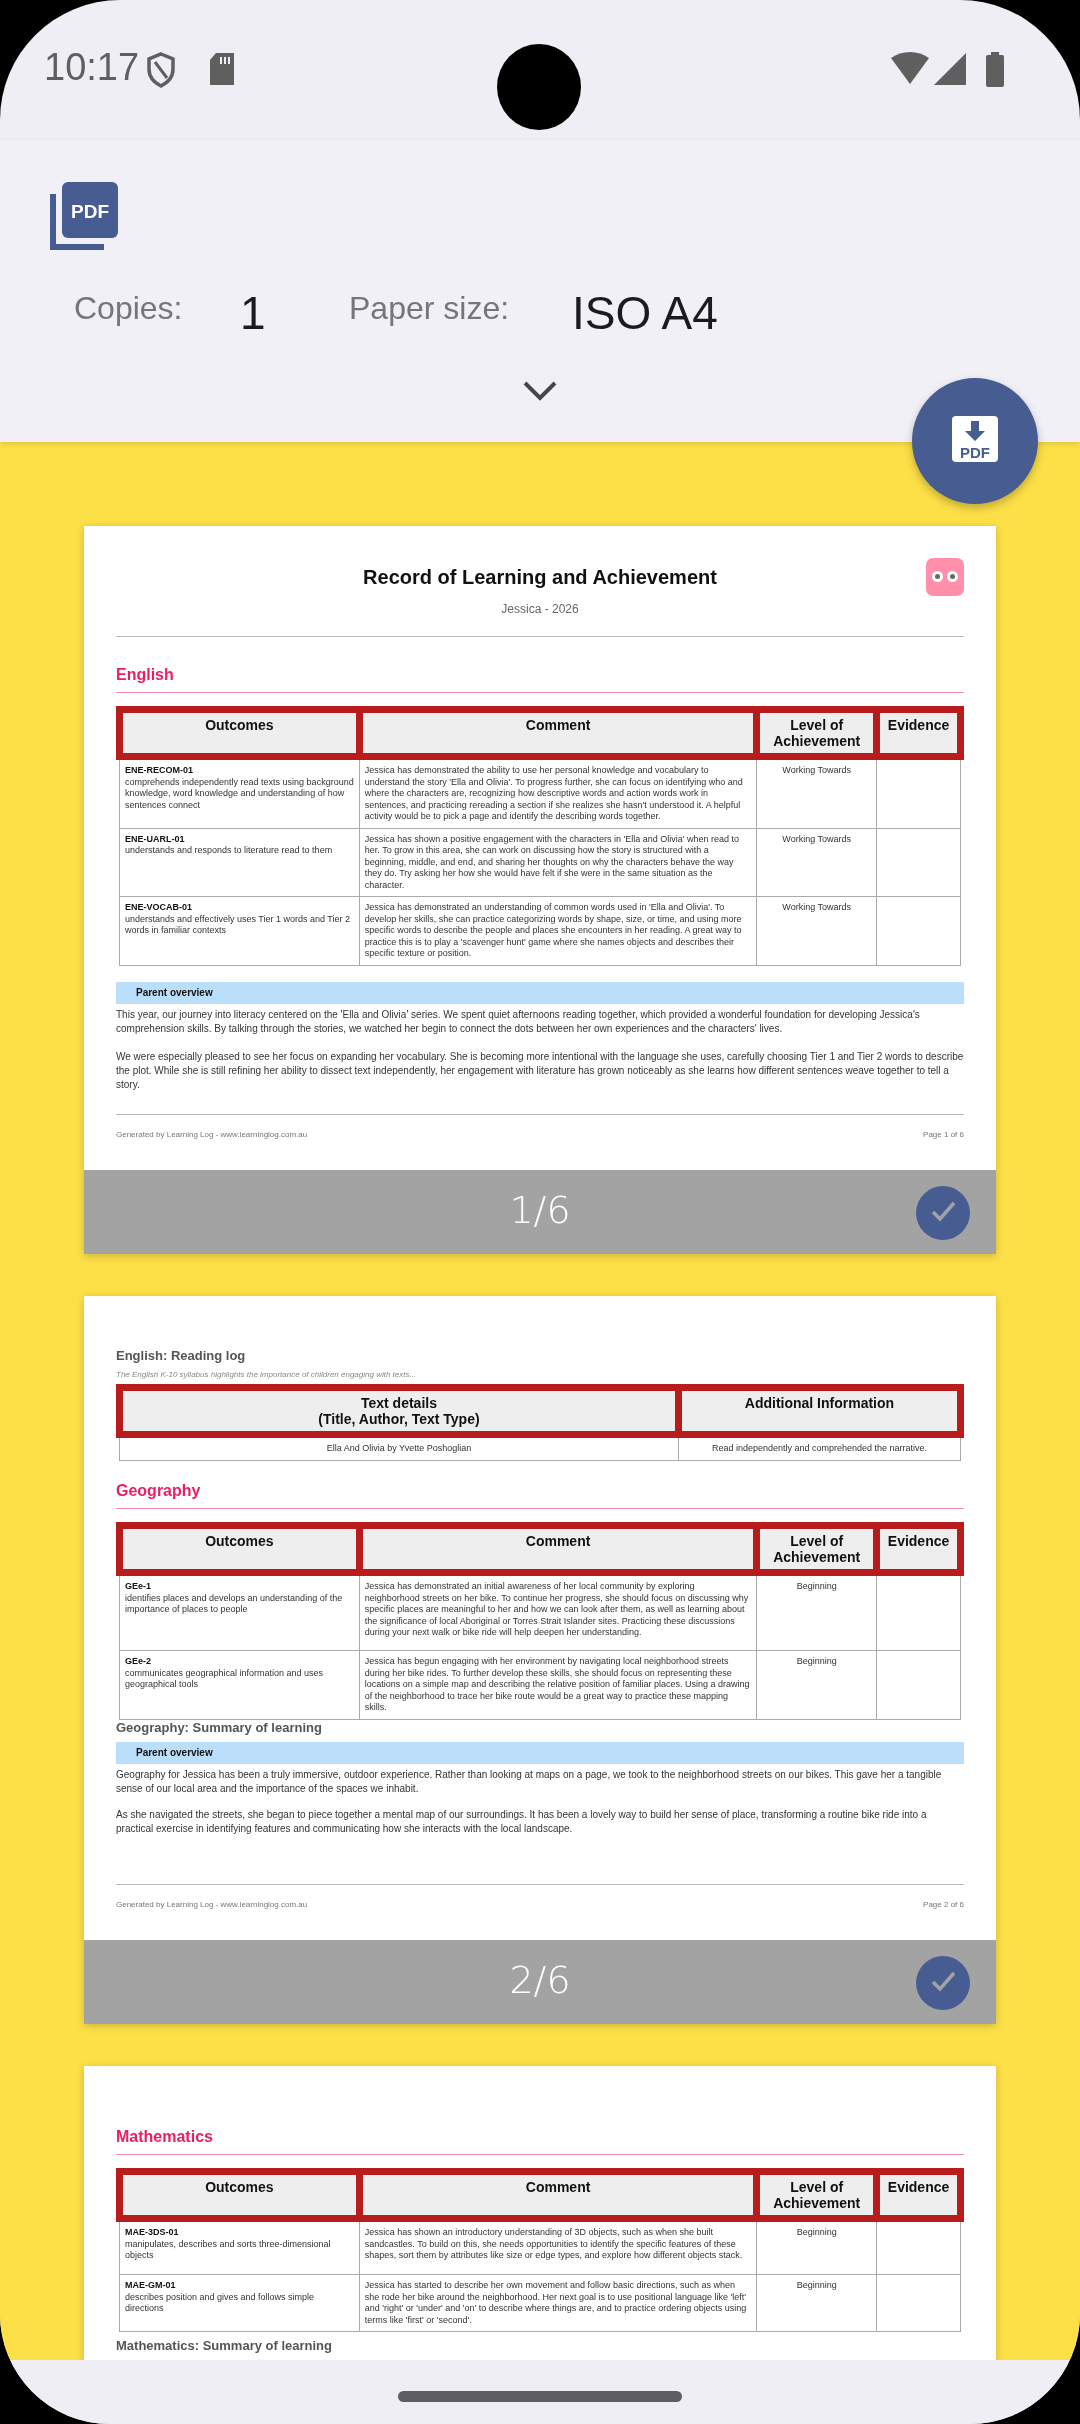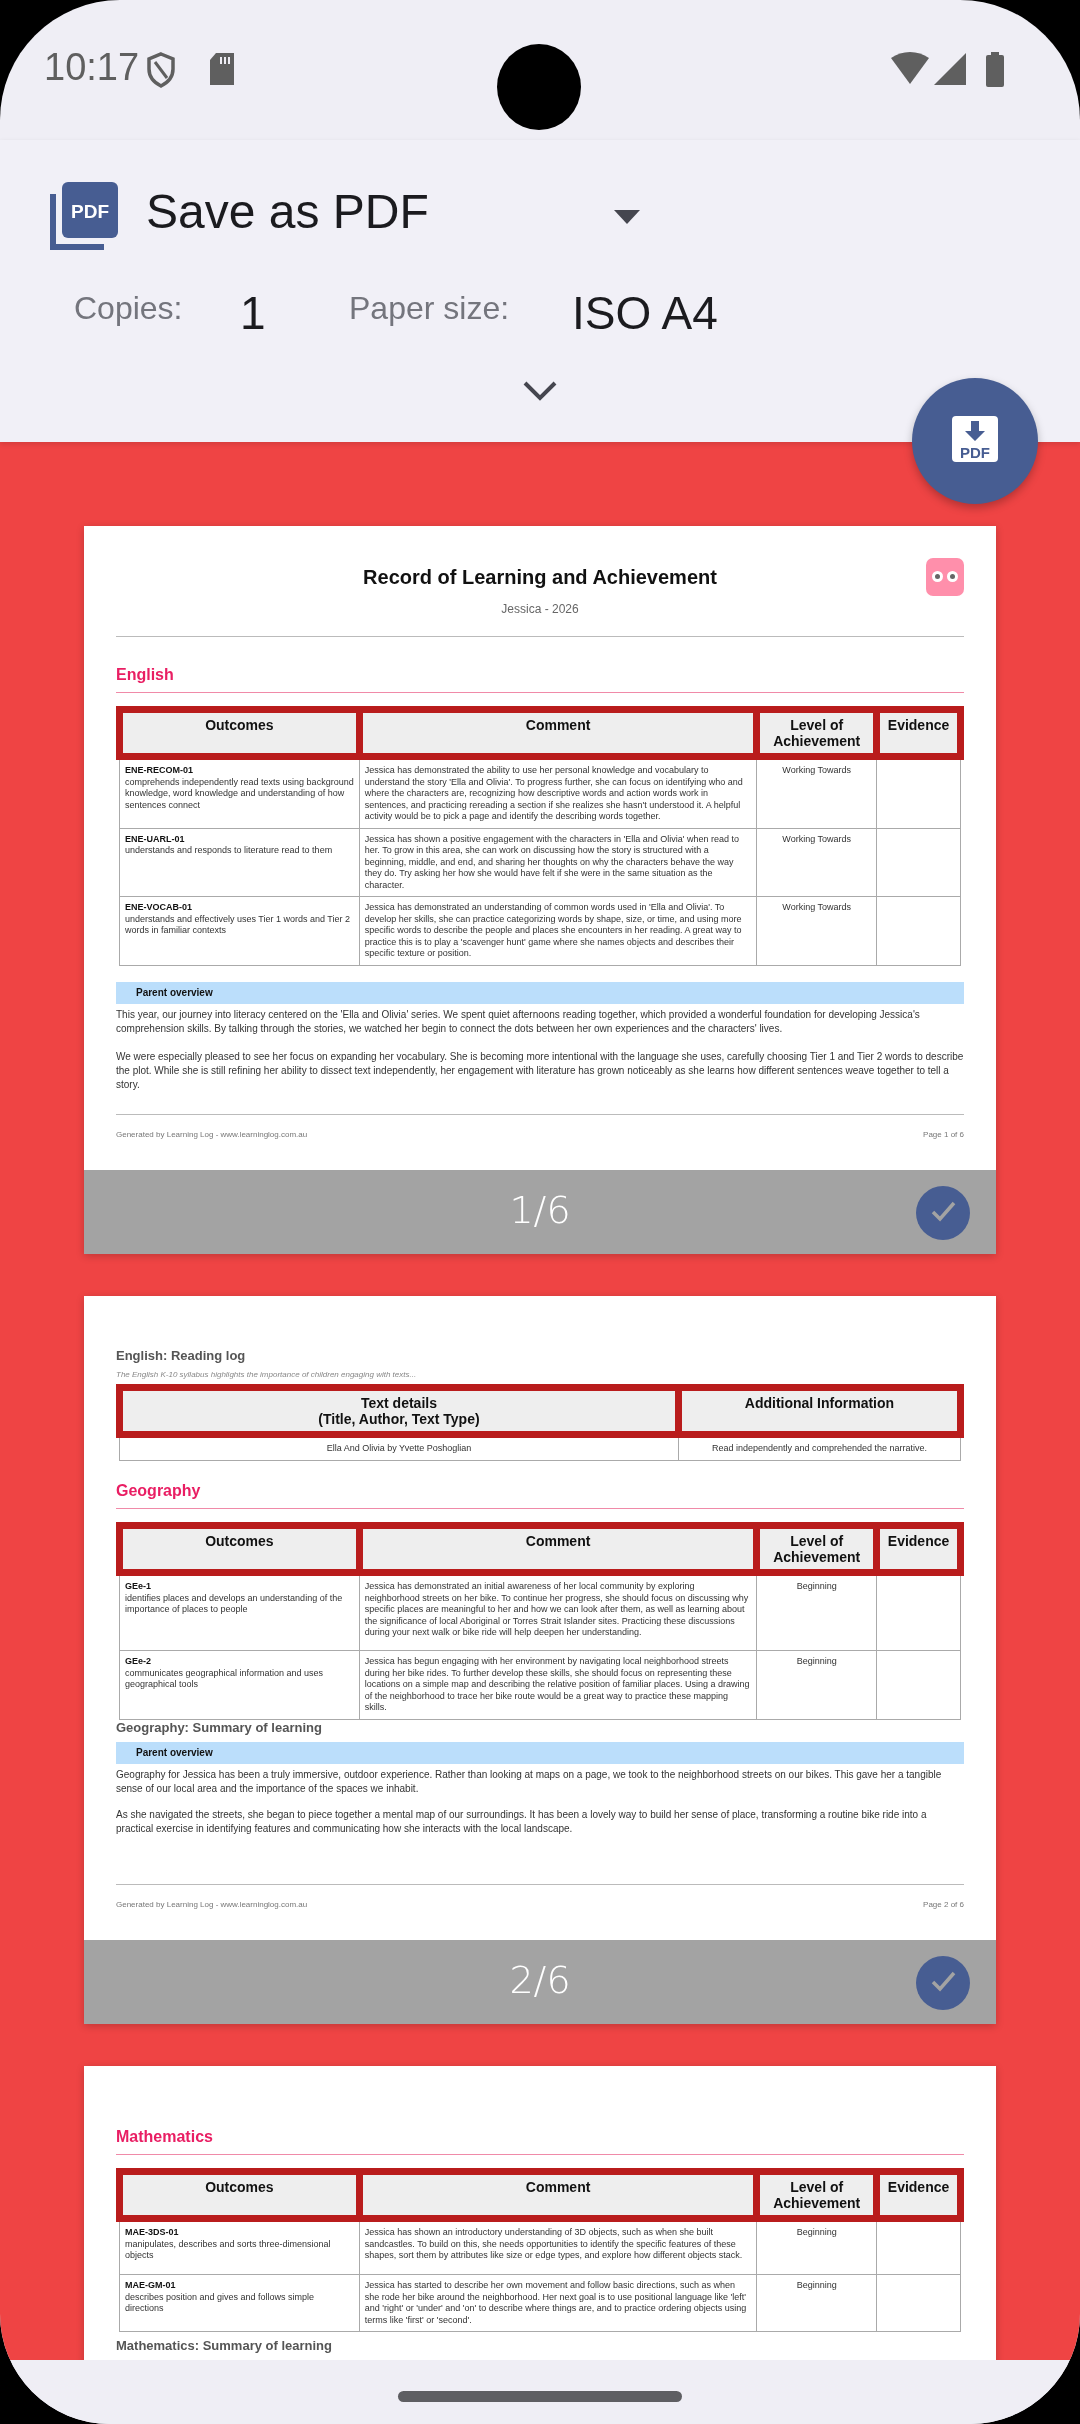--- a/index.html
+++ b/index.html
@@ -16,21 +16,21 @@
   .camera { position: absolute; left: 497px; top: 44px; width: 84px; height: 86px; border-radius: 50%; background: #000; }
   
   .header { position: absolute; left: 0; top: 140px; width: 1080px; height: 302px; background: #f1f0f7; box-shadow: 0 2px 5px rgba(0,0,0,0.12); z-index: 2; }
   .printer-name { position: absolute; left: 146px; top: 44px; font-size: 48px; color: #1b1b1f; }
   .printer-dropdown { position: absolute; left: 614px; top: 68px; width: 0; height: 0; border-left: 13px solid transparent; border-right: 13px solid transparent; border-top: 14px solid #45464f; }
   .opt-label { position: absolute; top: 150px; font-size: 32px; color: #74757d; }
   .opt-value { position: absolute; top: 146px; font-size: 46px; color: #1b1b1f; }
   .expand-chevron { position: absolute; left: 522px; top: 240px; }
   .fab { position: absolute; left: 912px; top: 378px; width: 126px; height: 126px; border-radius: 50%; background: #475d92; box-shadow: 0 4px 8px rgba(0,0,0,0.25); z-index: 3; display: flex; align-items: center; justify-content: center; }
   
-  .preview { position: absolute; left: 0; top: 442px; width: 1080px; height: 1918px; overflow: hidden; background: #ef4444; }
+  .preview { position: absolute; left: 0; top: 442px; width: 1080px; height: 1918px; overflow: hidden; background: #fde047; }
   .page { position: absolute; left: 84px; width: 912px; background: #fff; box-shadow: 0 2px 8px rgba(0,0,0,0.2); }
   .page-inner { position: absolute; left: 32px; right: 32px; top: 0; bottom: 0; }
   .page-footer-bar { position: absolute; left: 0; width: 912px; height: 84px; background: #a3a3a3; }
   .page-num { position: absolute; left: 0; right: 0; top: 18px; text-align: center; font-size: 38px; color: #fff; font-family: "DejaVu Sans", sans-serif; font-weight: 300; }
   .page-check { position: absolute; right: 26px; top: 16px; width: 54px; height: 54px; border-radius: 50%; background: #475d92; display: flex; align-items: center; justify-content: center; }
   .doc-title { position: absolute; left: 0; right: 0; text-align: center; font-size: 20px; font-weight: bold; color: #111; }
   .doc-sub { position: absolute; left: 0; right: 0; text-align: center; font-size: 12px; color: #666; }
   .hr { position: absolute; left: 0; right: 0; height: 1px; background: #bbb; }
   .hr-pink { position: absolute; left: 0; right: 0; height: 1px; background: #f08aa8; }
   .section-title { position: absolute; left: 0; font-size: 16px; font-weight: bold; color: #e91e63; }
@@ -92,24 +92,20 @@
   </div>
 
   <div class="header">
     <div style="position:absolute;left:48px;top:40px;">
       <svg width="72" height="72" viewBox="0 0 72 72">
         <path d="M2 14 V70 H56 V64 H8 V14 Z" fill="#475d92"></path>
         <rect x="14" y="2" width="56" height="56" rx="6" fill="#475d92"></rect>
         <text x="42" y="38" text-anchor="middle" font-family="Liberation Sans, sans-serif" font-weight="bold" font-size="19" fill="#fff">PDF</text>
       </svg>
     </div>
-    <div style="position:absolute;left:140px;top:30px;width:520px;height:90px;">
-      <span class="printer-name" style="left:6px;top:14px;">Save as PDF</span>
-      <span class="printer-dropdown" style="left:474px;top:40px;"></span>
-    </div>
     <span class="opt-label" style="left:74px;">Copies:</span>
     <span class="opt-value" style="left:240px;">1</span>
     <span class="opt-label" style="left:349px;">Paper size:</span>
     <span class="opt-value" style="left:572px;">ISO A4</span>
     <span class="expand-chevron">
       <svg width="36" height="22" viewBox="0 0 36 22">
           <path d="M3 3 L18 18 L33 3" fill="none" stroke="#45464f" stroke-width="4"></path>
         </svg>
     </span>
   </div>

